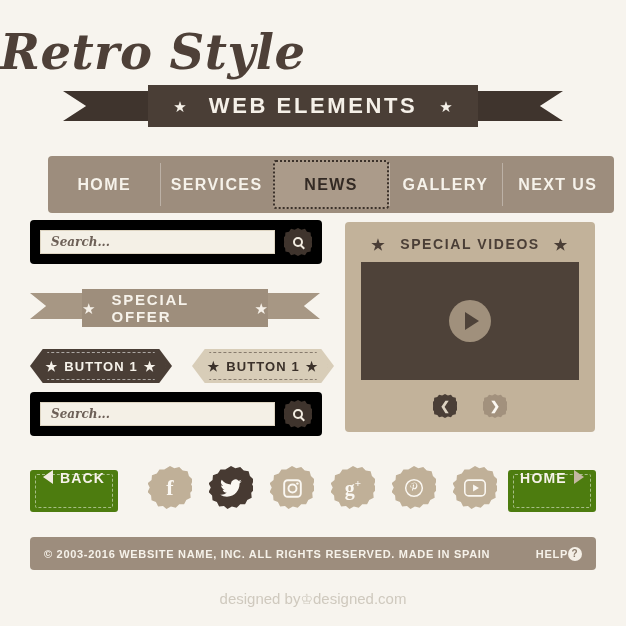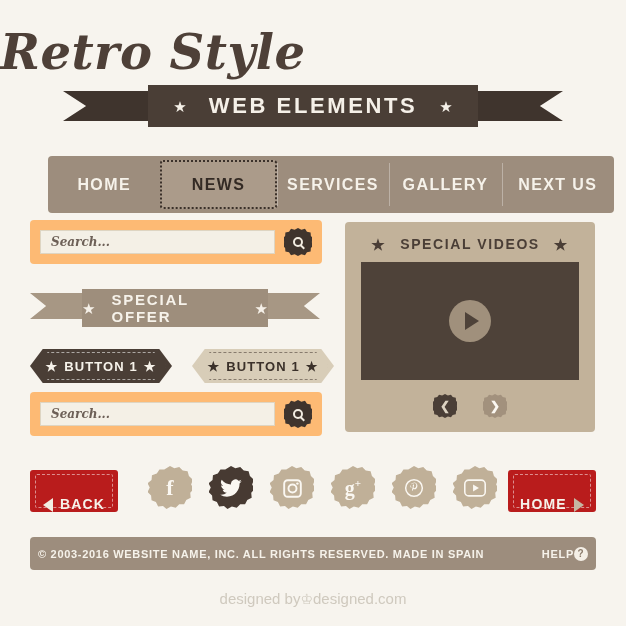--- a/index.html
+++ b/index.html
@@ -81,21 +81,21 @@
     margin: 4px 0;
     border: 2px dotted #3b312a;
     border-radius: 3px;
   }
   .nav-item.active::before { display: none; }
 
   
   .searchbar {
     position: absolute; left: 30px;
     width: 292px; height: 44px;
-    background: #fdba74;
+    background: #000000;
     border-radius: 4px;
     display: flex; align-items: center;
     padding: 6px 10px;
   }
   .searchbar.one { top: 220px; }
   .searchbar.two { top: 392px; }
   .search-field {
     flex: 1; height: 24px;
     background: #f4f0e6;
     border: 1px solid #ded5c2;
@@ -229,23 +229,23 @@
     font-size: 20px;
   }
   .social.dark { background: #473a32; }
   .soc-glyph { line-height: 1; font-weight: bold; }
   .soc-glyph svg { display: block; }
 
   
   .rectbtn {
     position: absolute; top: 470px;
     width: 88px; height: 42px;
-    background: #b91c1c;
+    background: #4d7c0f;
     border-radius: 3px;
-    display: flex; align-items: flex-end; justify-content: center; gap: 7px;
+    display: flex; align-items: flex-start; justify-content: center; gap: 7px;
     color: #f6f2ea; font-size: 14px; font-weight: bold; letter-spacing: 1.2px;
   }
   .rectbtn::before {
     content: ""; position: absolute; left: 5px; right: 5px; top: 4px; bottom: 4px;
     border: 1px dashed rgba(255,255,255,0.5); border-radius: 2px;
   }
   .rectbtn.back { left: 30px; }
   .rectbtn.next { left: 508px; }
   .tri-l {
     width: 0; height: 0;
@@ -263,21 +263,21 @@
   }
   .rectbtn .lbl { z-index: 2; }
 
   
   .footer {
     position: absolute; left: 30px; top: 537px;
     width: 566px; height: 33px;
     background: #9d8d7d;
     border-radius: 4px;
     display: flex; align-items: center;
-    padding: 0 8px;
+    padding: 0 14px;
     color: #f6f2ea;
     font-size: 11px; font-weight: bold; letter-spacing: 0.7px;
   }
   .footer .copy { flex: 1; }
   .footer .help { display: flex; align-items: center; gap: 0; }
   .qmark {
     width: 14px; height: 14px; border-radius: 50%;
     background: #f4efe6; color: #8b7b6b;
     display: flex; align-items: center; justify-content: center;
     font-size: 10px; font-weight: bold;
@@ -305,22 +305,22 @@
     <div class="ribbon-fold r"></div>
     <div class="ribbon-center">
       <span class="star">★</span>
       <span class="label">WEB ELEMENTS</span>
       <span class="star">★</span>
     </div>
   </div>
 
   <nav class="navbar">
     <div class="nav-item">HOME</div>
+    <div class="nav-item">SERVICES</div>
     <div class="nav-item active">NEWS</div>
-    <div class="nav-item">SERVICES</div>
     <div class="nav-item">GALLERY</div>
     <div class="nav-item">NEXT US</div>
   </nav>
 
   <div class="searchbar one">
     <div class="search-field">Search...</div>
     <div class="scallop">
       <span class="mag"></span>
     </div>
   </div>

